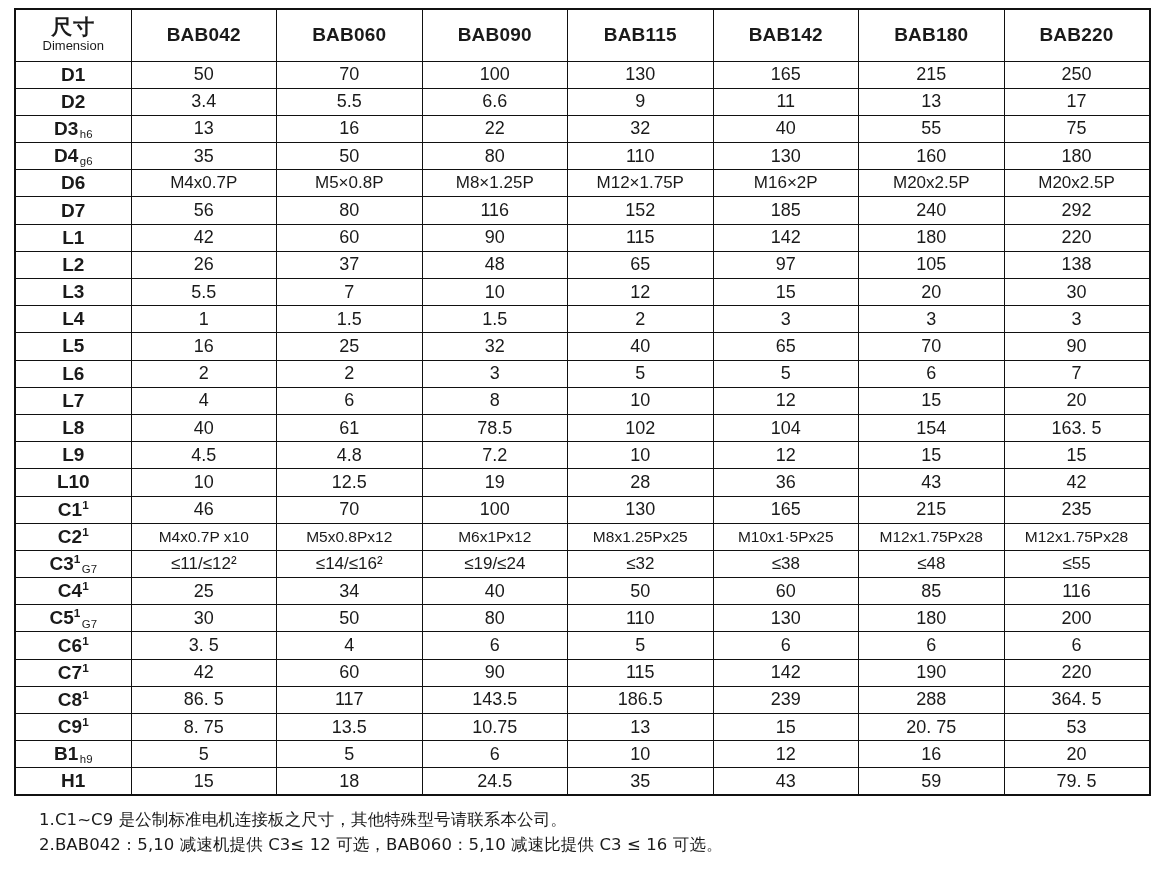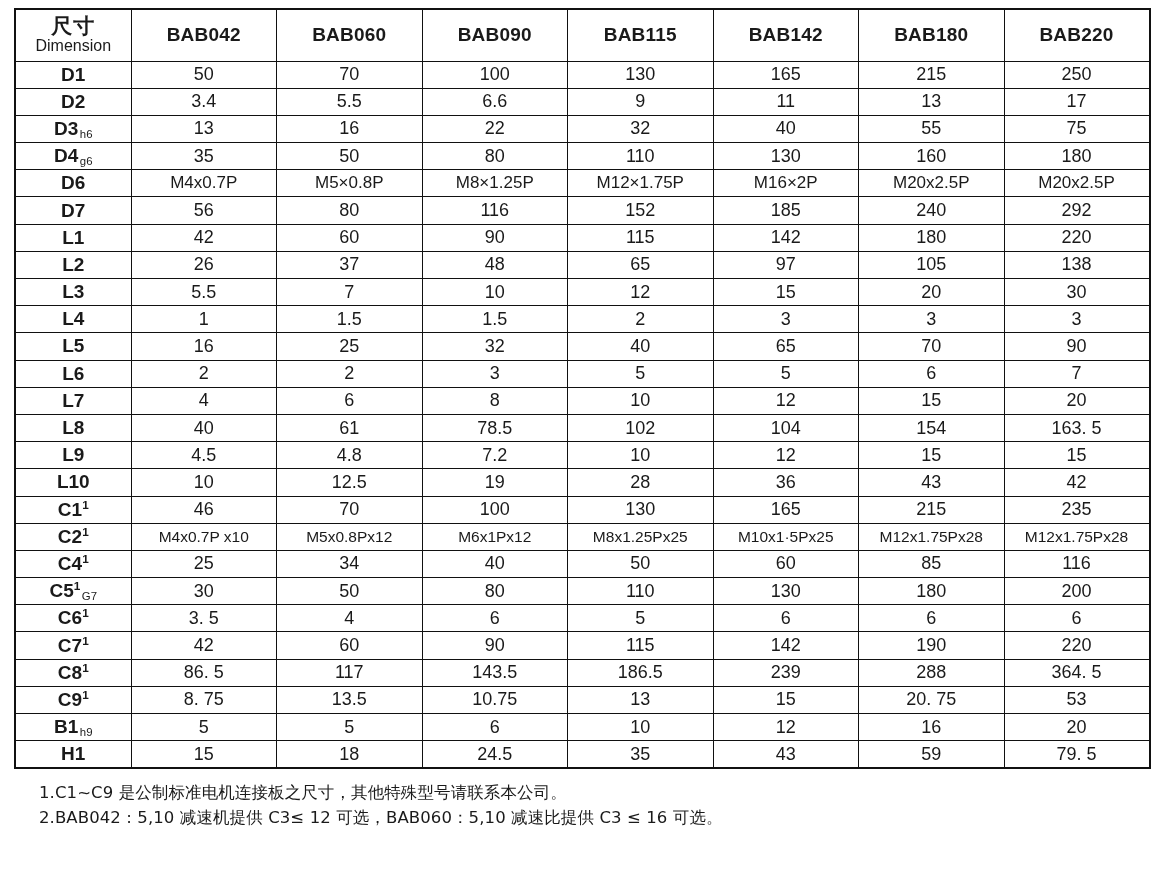--- a/index.html
+++ b/index.html
@@ -56,21 +56,21 @@
   .dim-cn {
     display: block;
     font-size: 21px;
     font-weight: bold;
     font-family: "DejaVu Sans", "Liberation Sans", sans-serif;
     letter-spacing: 1px;
     margin-bottom: 1px;
   }
   .dim-en {
     display: block;
-    font-size: 16px;
+    font-size: 13px;
     font-weight: normal;
     letter-spacing: 0px;
     text-align: center;
   }
 
   
   tbody tr { height: 27.2px; }
   tbody td.row-label {
     font-size: 19px;
     font-weight: bold;
@@ -323,20 +323,30 @@
           <td class="row-label">C2<sup class="mark">1</sup></td>
           <td class="val thread-sm">M4x0.7P x10</td>
           <td class="val thread-sm">M5x0.8Px12</td>
           <td class="val thread-sm">M6x1Px12</td>
           <td class="val thread-sm">M8x1.25Px25</td>
           <td class="val thread-sm">M10x1·5Px25</td>
           <td class="val thread-sm">M12x1.75Px28</td>
           <td class="val thread-sm">M12x1.75Px28</td>
         </tr>
         <tr>
+          <td class="row-label">C3<sup class="mark">1</sup><sub class="mark">G7</sub></td>
+          <td class="val le">≤11/≤12²</td>
+          <td class="val le">≤14/≤16²</td>
+          <td class="val le">≤19/≤24</td>
+          <td class="val le">≤32</td>
+          <td class="val le">≤38</td>
+          <td class="val le">≤48</td>
+          <td class="val le">≤55</td>
+        </tr>
+        <tr>
           <td class="row-label">C4<sup class="mark">1</sup></td>
           <td class="val">25</td>
           <td class="val">34</td>
           <td class="val">40</td>
           <td class="val">50</td>
           <td class="val">60</td>
           <td class="val">85</td>
           <td class="val">116</td>
         </tr>
         <tr>

